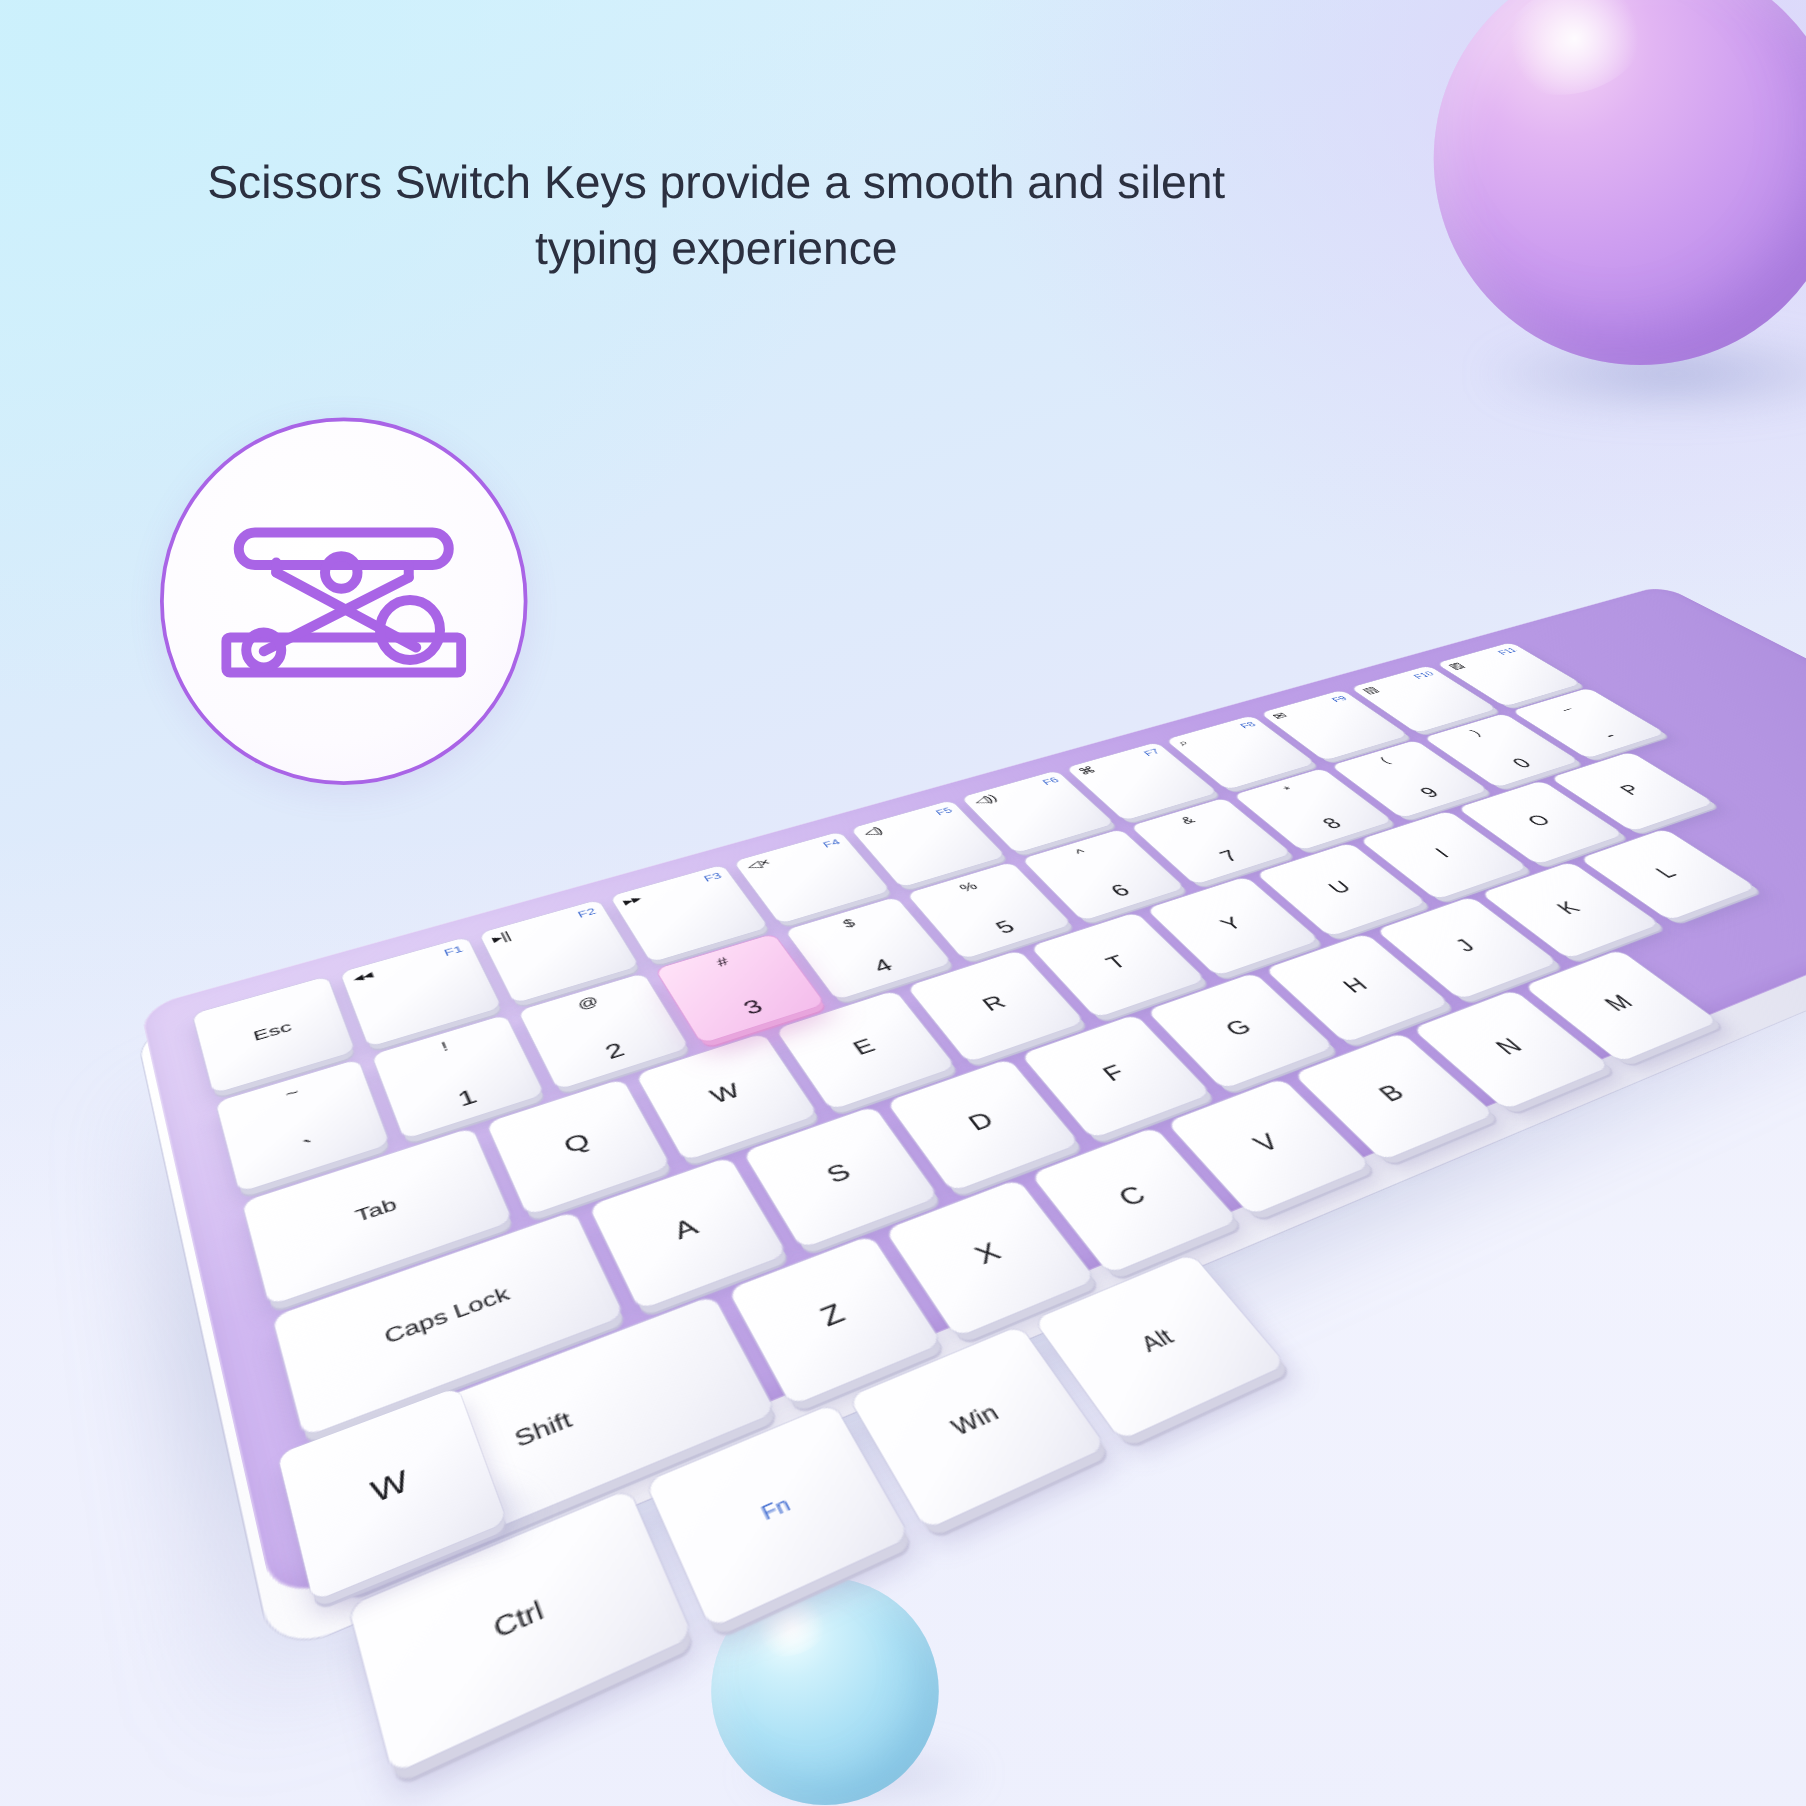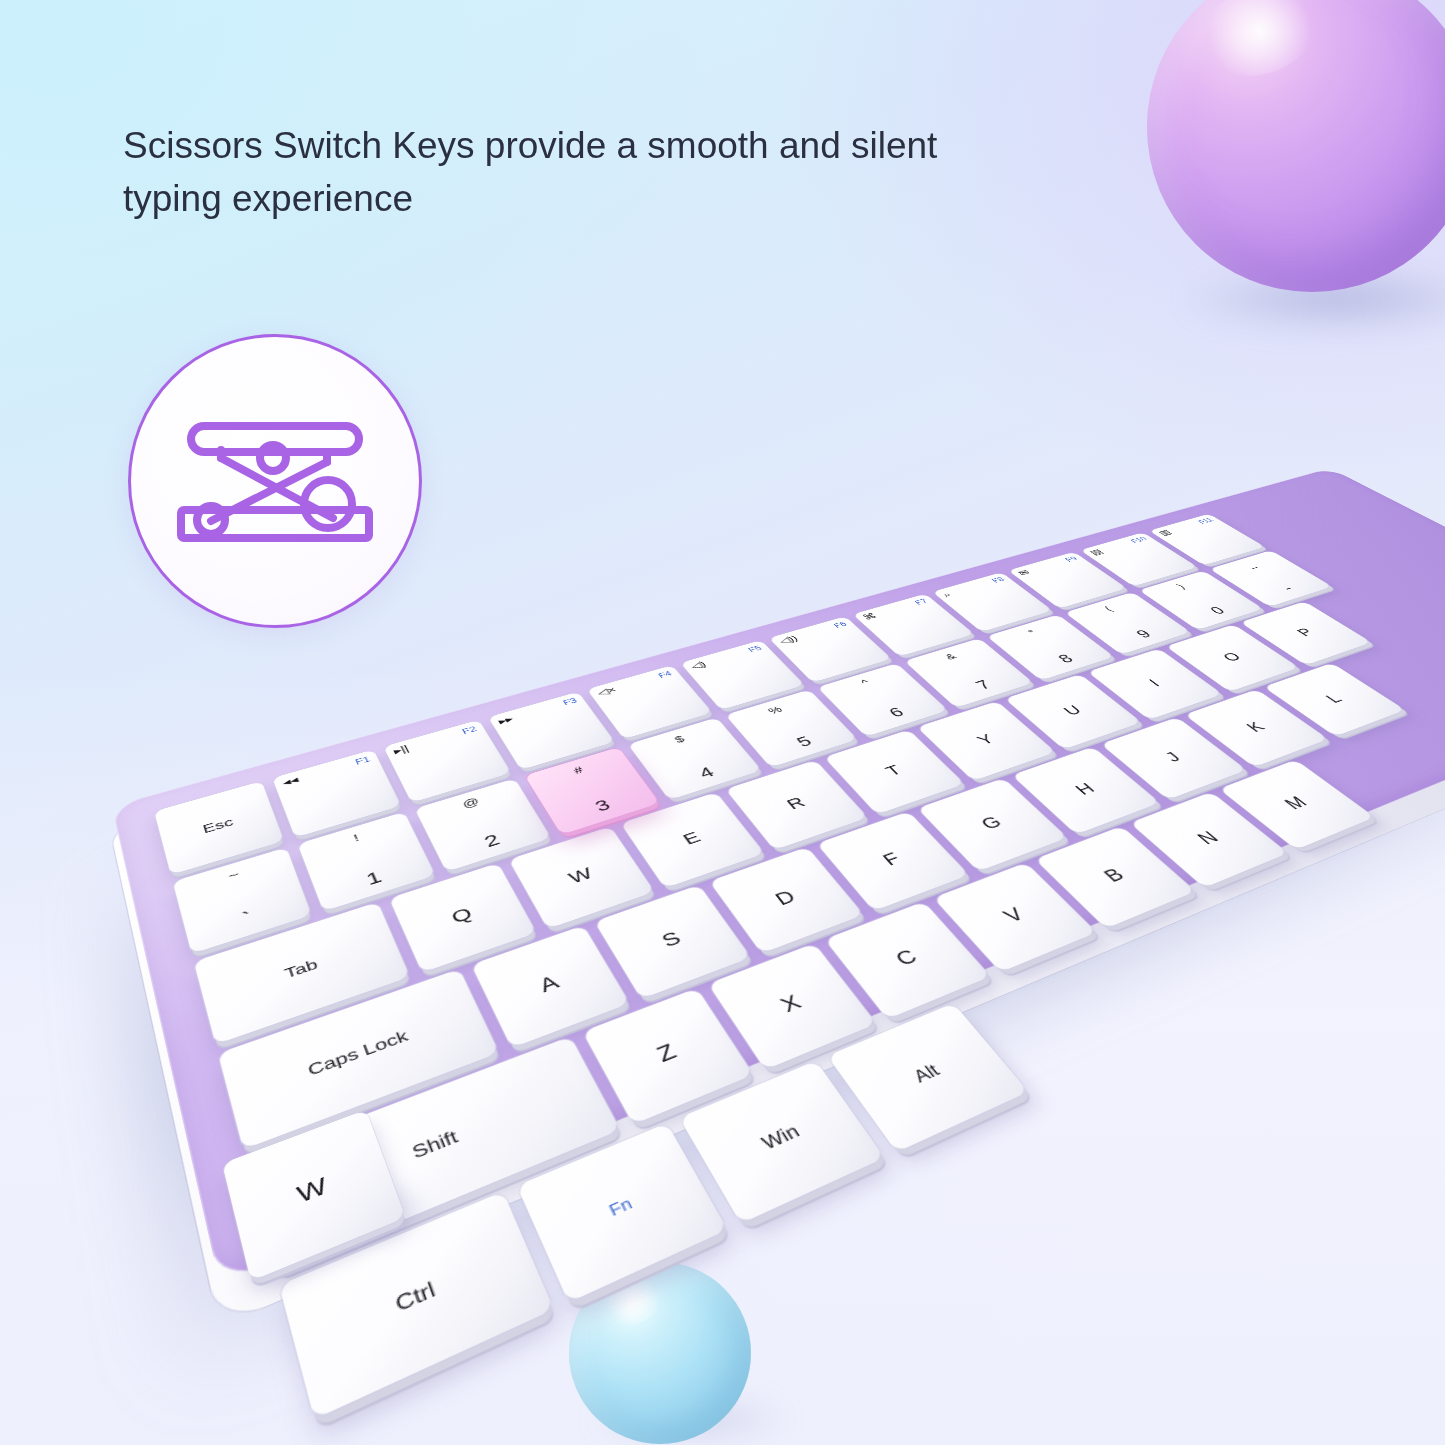--- a/index.html
+++ b/index.html
@@ -48,20 +48,21 @@
     color: #9c5ae2;
     text-shadow: 2px 3px 0 rgba(120,70,180,0.16);
   }
   .subhead {
     margin-top: 46px;
     font-size: 37px;
     line-height: 1.42;
     font-weight: 400;
     color: #2b3040;
     max-width: 900px;
+    text-align: center;
   }
 
   
   .badge {
     position: absolute;
     left: 128px;
     top: 334px;
     width: 294px;
     height: 294px;
     border-radius: 50%;

